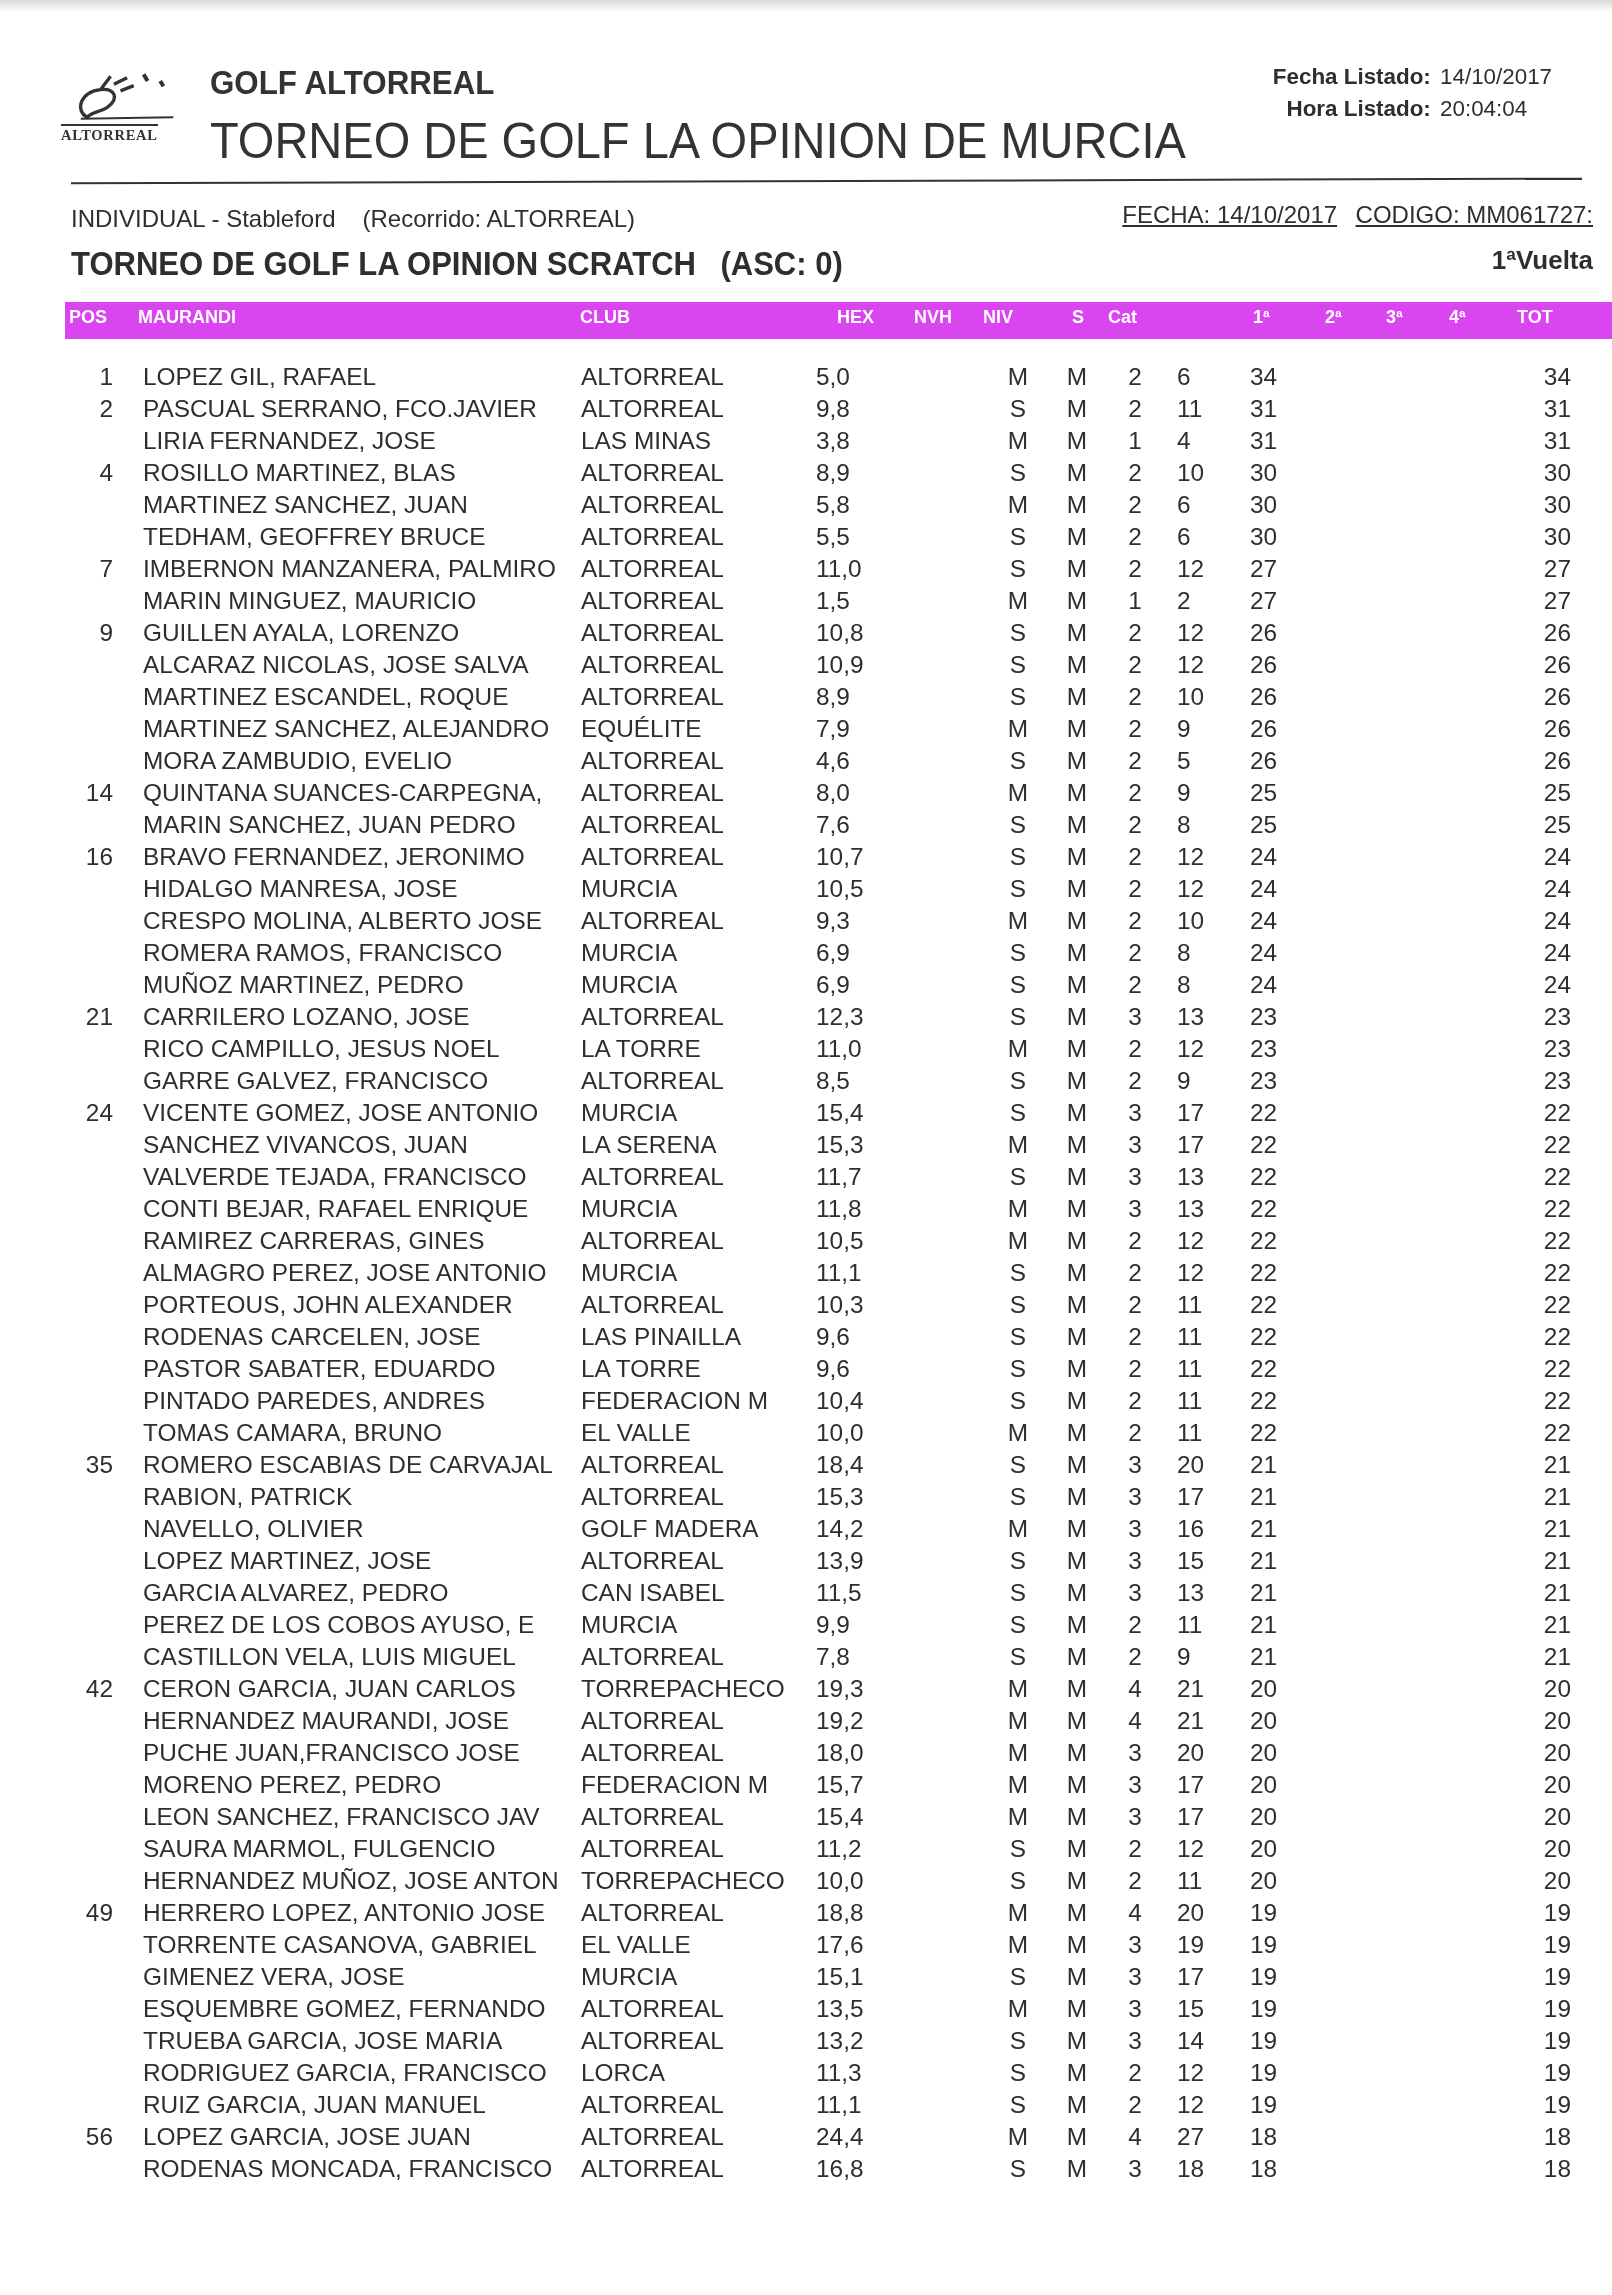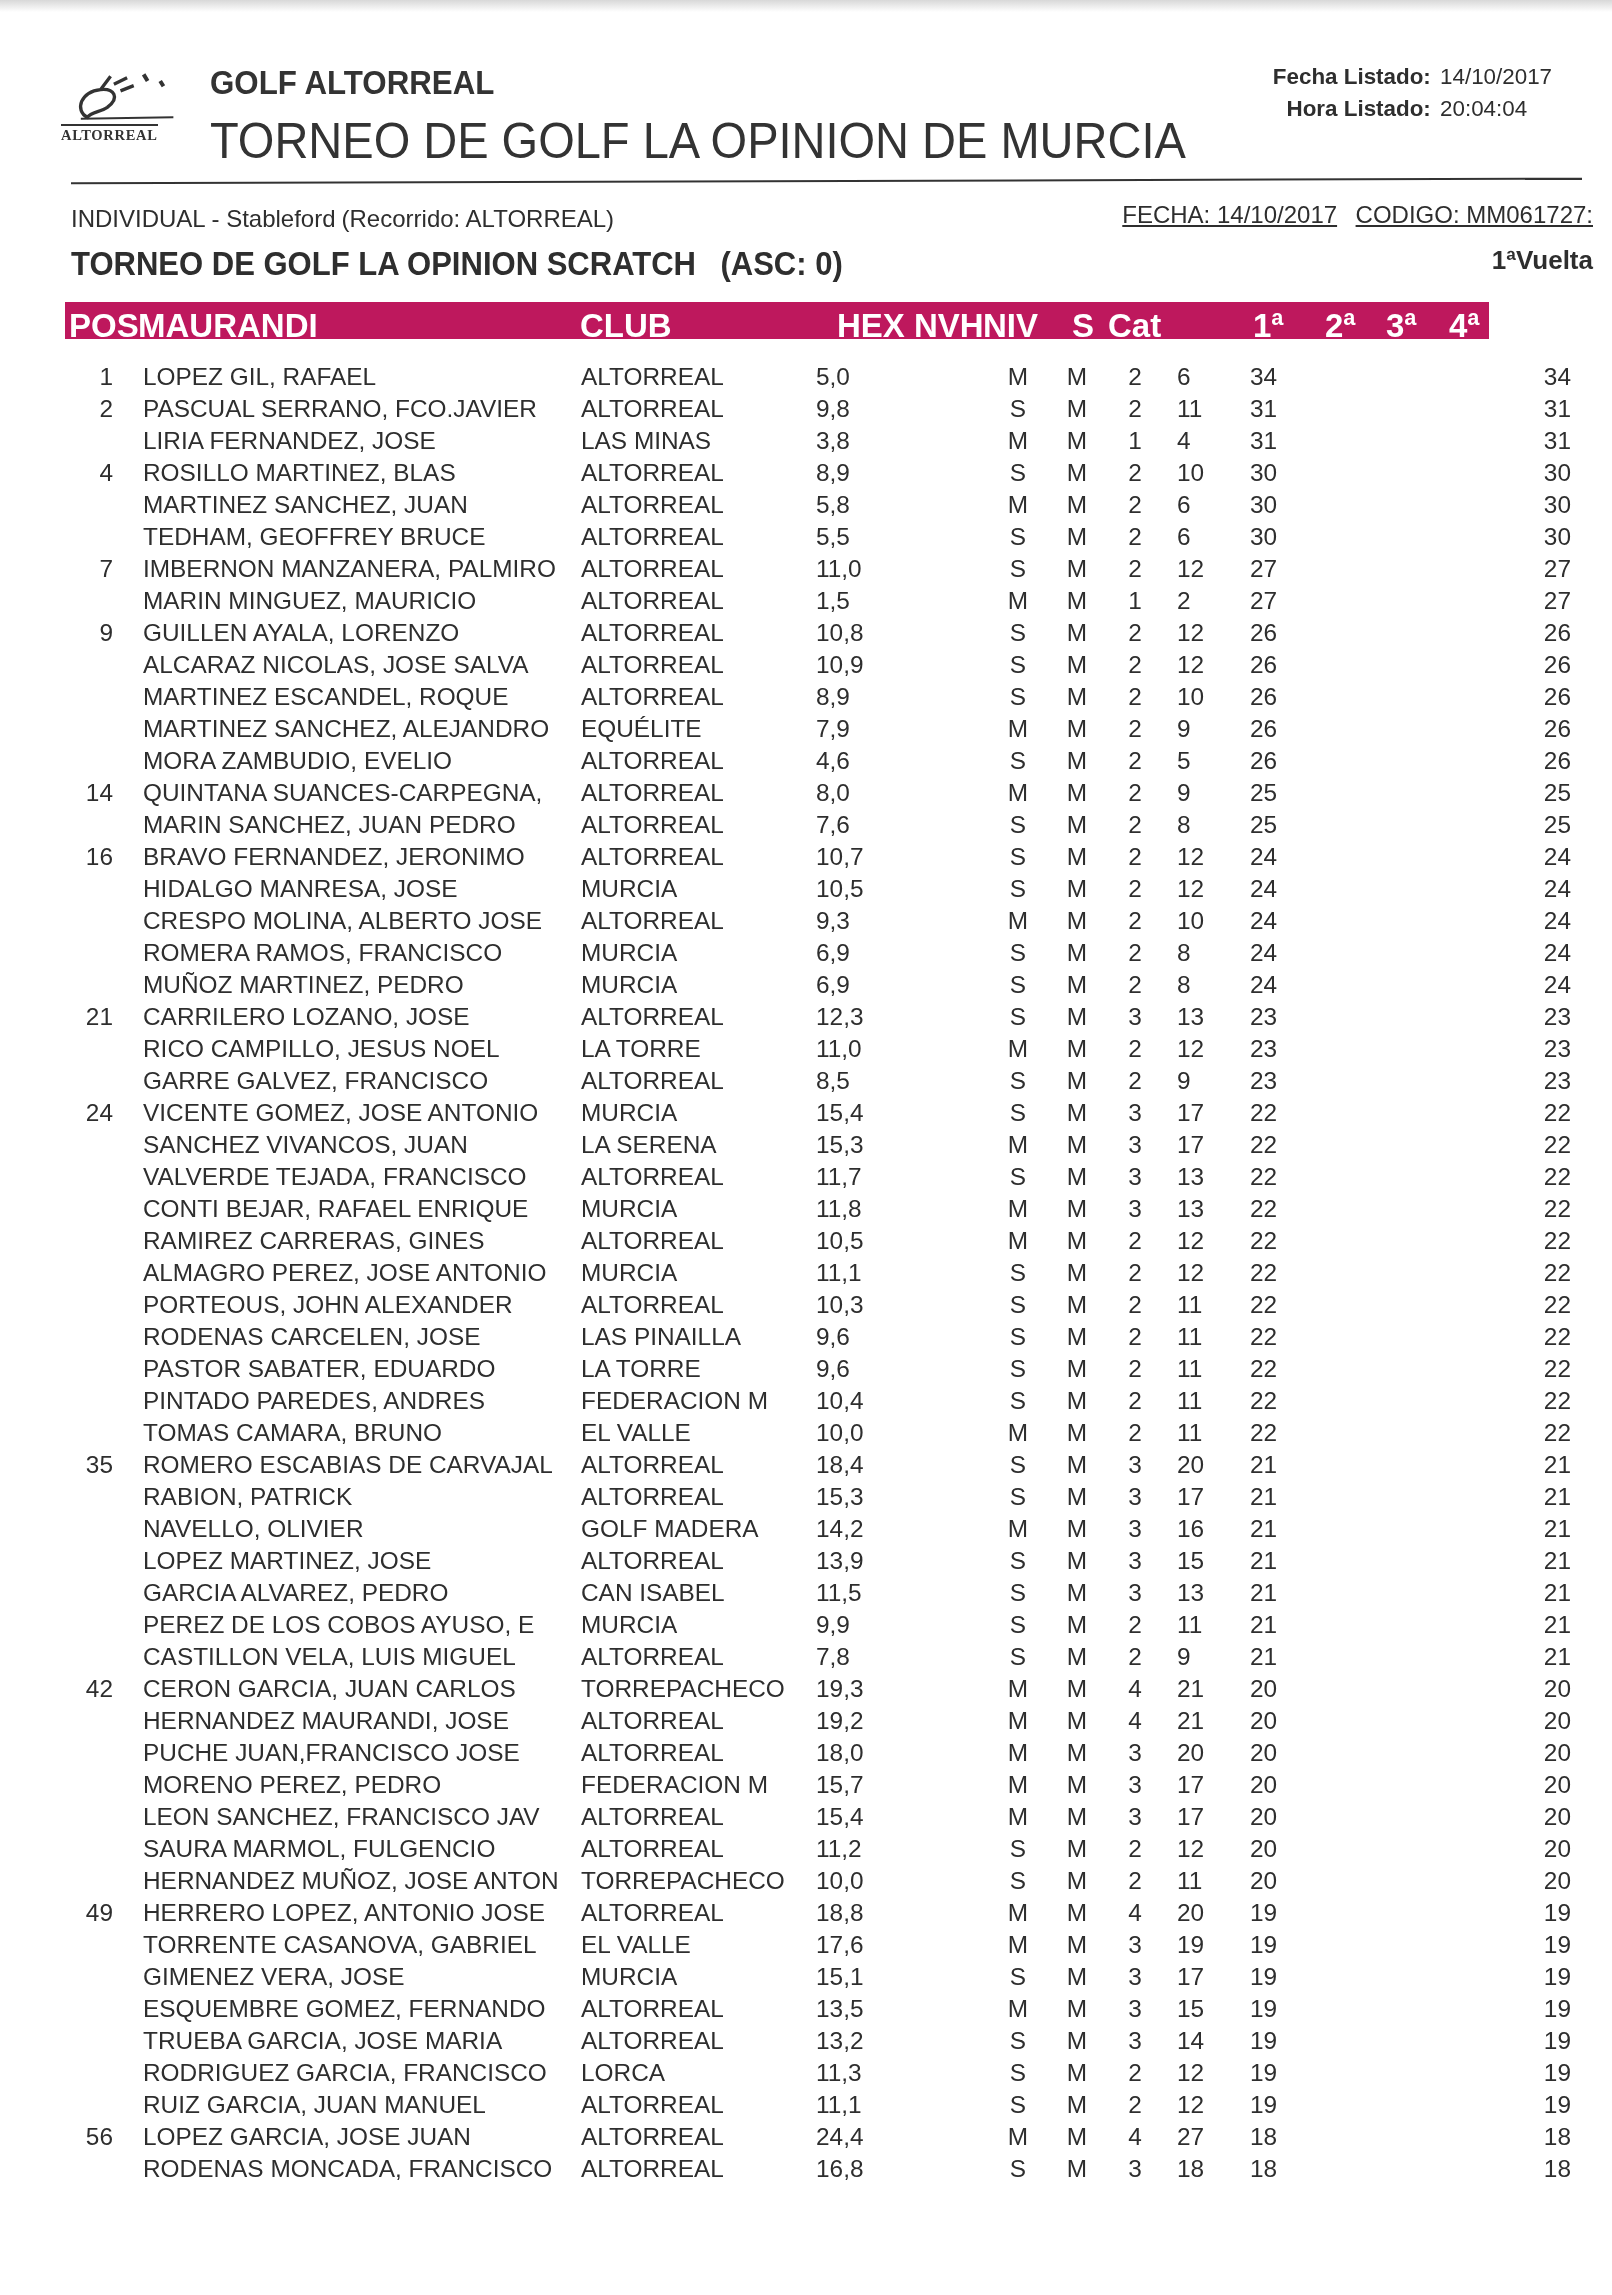--- a/index.html
+++ b/index.html
@@ -11,28 +11,28 @@
   .logo-word { position: absolute; left: 0; bottom: 0; font-family: "Liberation Serif", serif;
                font-weight: bold; font-size: 14.5px; letter-spacing: 0.7px; color: #333;
                border-top: 2px solid #333; padding-top: 1.3px; }
   .club-name { position: absolute; left: 210px; top: 63px; font-size: 34px; font-weight: bold; color: #333; transform: scaleX(0.92); transform-origin: left; }
   .tournament-title { position: absolute; left: 210px; top: 112px; font-size: 50px; color: #333; transform: scaleX(0.94); transform-origin: left; }
   .listing-meta { position: absolute; right: 41px; top: 61px; font-size: 22.4px; text-align: right; line-height: 32px; }
   .listing-meta .lbl { font-weight: bold; display: inline-block; }
   .listing-meta .val { display: inline-block; min-width: 132px; text-align: left; padding-left: 9.2px; }
   .rule { position: absolute; left: 71px; top: 180px; width: 1511px; height: 2px; background: #333; transform: rotate(-0.18deg); }
   .format-line { position: absolute; left: 71px; top: 205px; font-size: 24px; }
-  .format-line .paren { margin-left: 6px; }
+  .format-line .paren { margin-left: 27px; }
   .date-code { position: absolute; right: 20px; top: 201px; font-size: 24px; white-space: nowrap; text-decoration: underline; }
   .date-code span + span { margin-left: 18.5px; }
   .category-title { position: absolute; left: 71px; top: 245px; font-size: 33px; font-weight: bold; transform: scaleX(0.94); transform-origin: left; }
   .category-title .asc { margin-left: 26px; }
   .round-label { position: absolute; right: 20px; top: 245px; font-size: 26px; font-weight: bold; }
-  .header-bar { position: absolute; left: 65px; top: 302px; width: 1424px; height: 37px;
-                background: #be185d; color: #ffffff; font-size: 33px; font-weight: bold; }
+  .header-bar { position: absolute; left: 65px; top: 302px; width: 1548px; height: 37px;
+                background: #d946ef; color: #ffffff; font-size: 18px; font-weight: bold; }
   .header-bar span { position: absolute; top: 5.3px; }
   .rows { position: absolute; left: 0; top: 363px; width: 1613px; }
   .row { position: relative; height: 32px; font-size: 24.4px; white-space: nowrap; }
   .row span { position: absolute; top: 0; }
   .c-pos { width: 113px; text-align: right; left: 0; }
   .c-name { left: 143px; }
   .c-club { left: 581px; }
   .c-hex { left: 816px; width: 73px; text-align: left; }
   .c-niv { left: 1005px; width: 26px; text-align: center; }
   .c-s { left: 1064px; width: 26px; text-align: center; }

